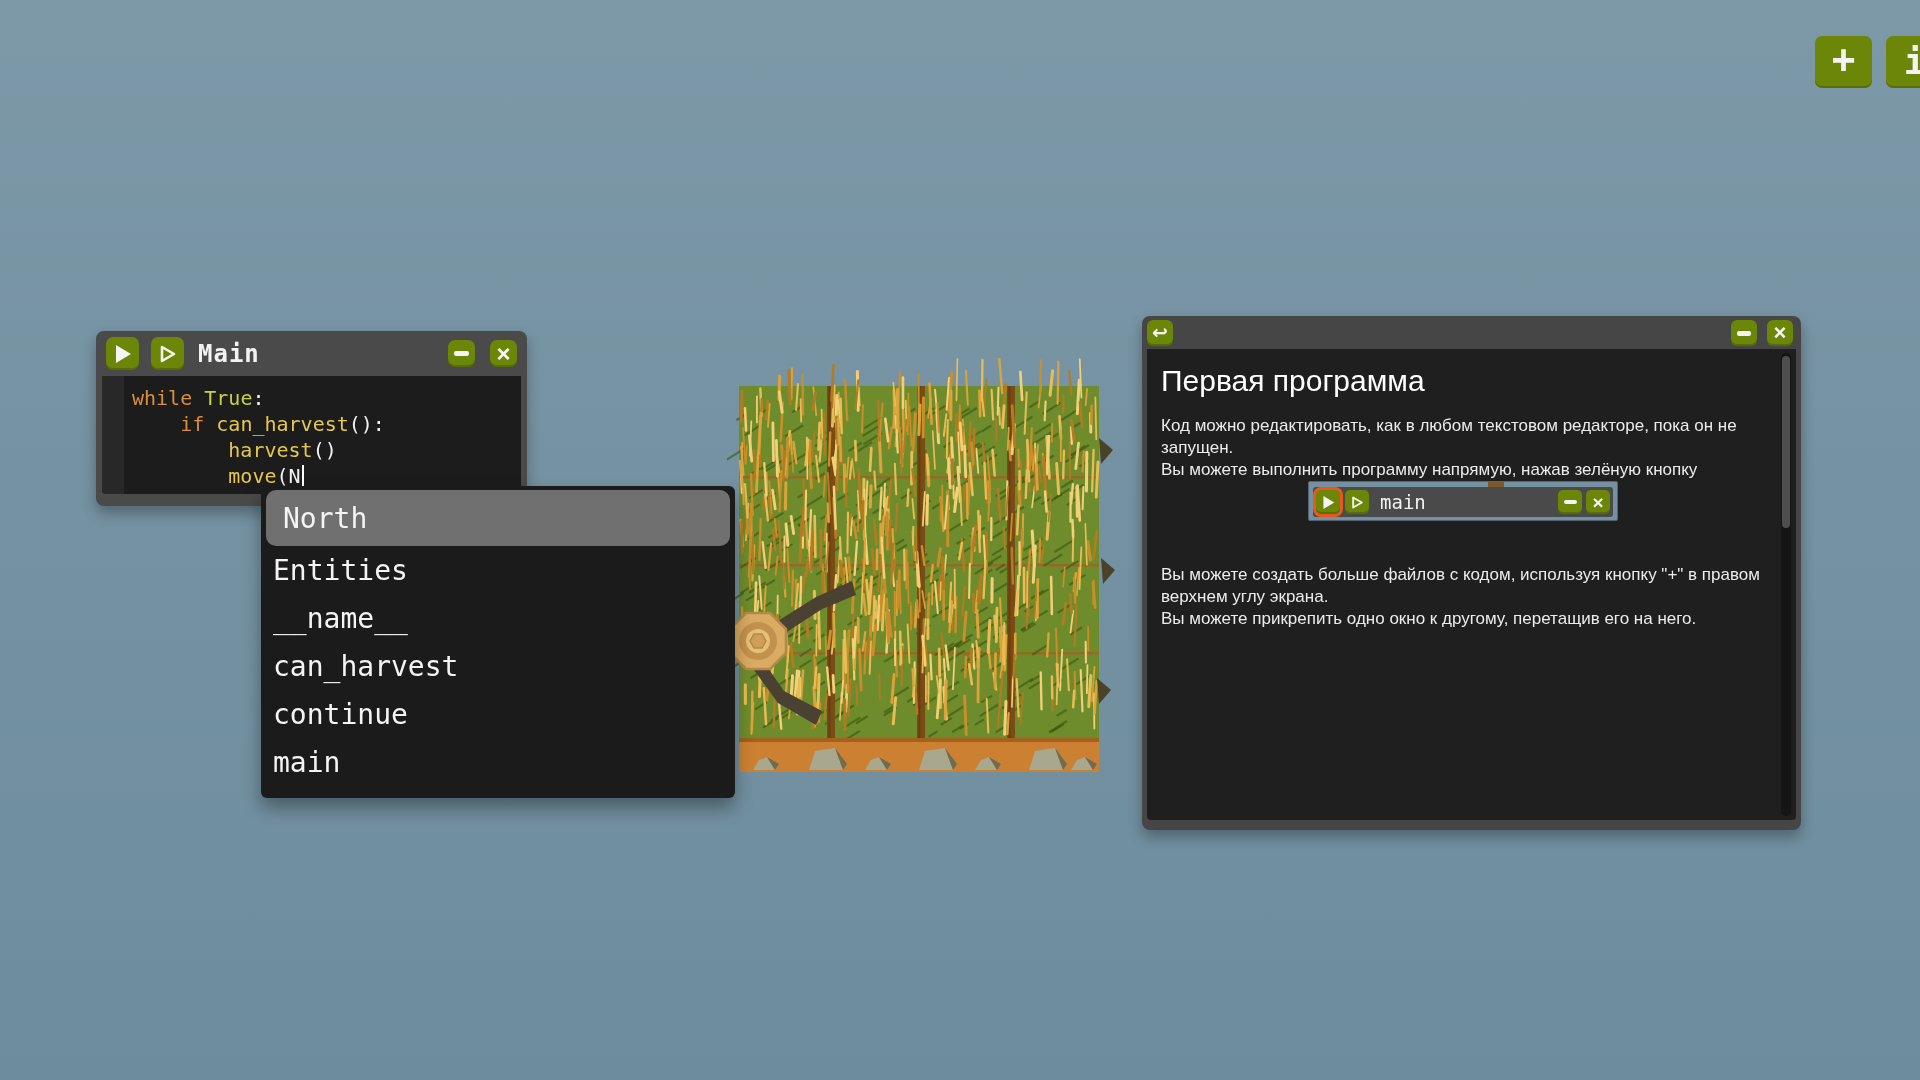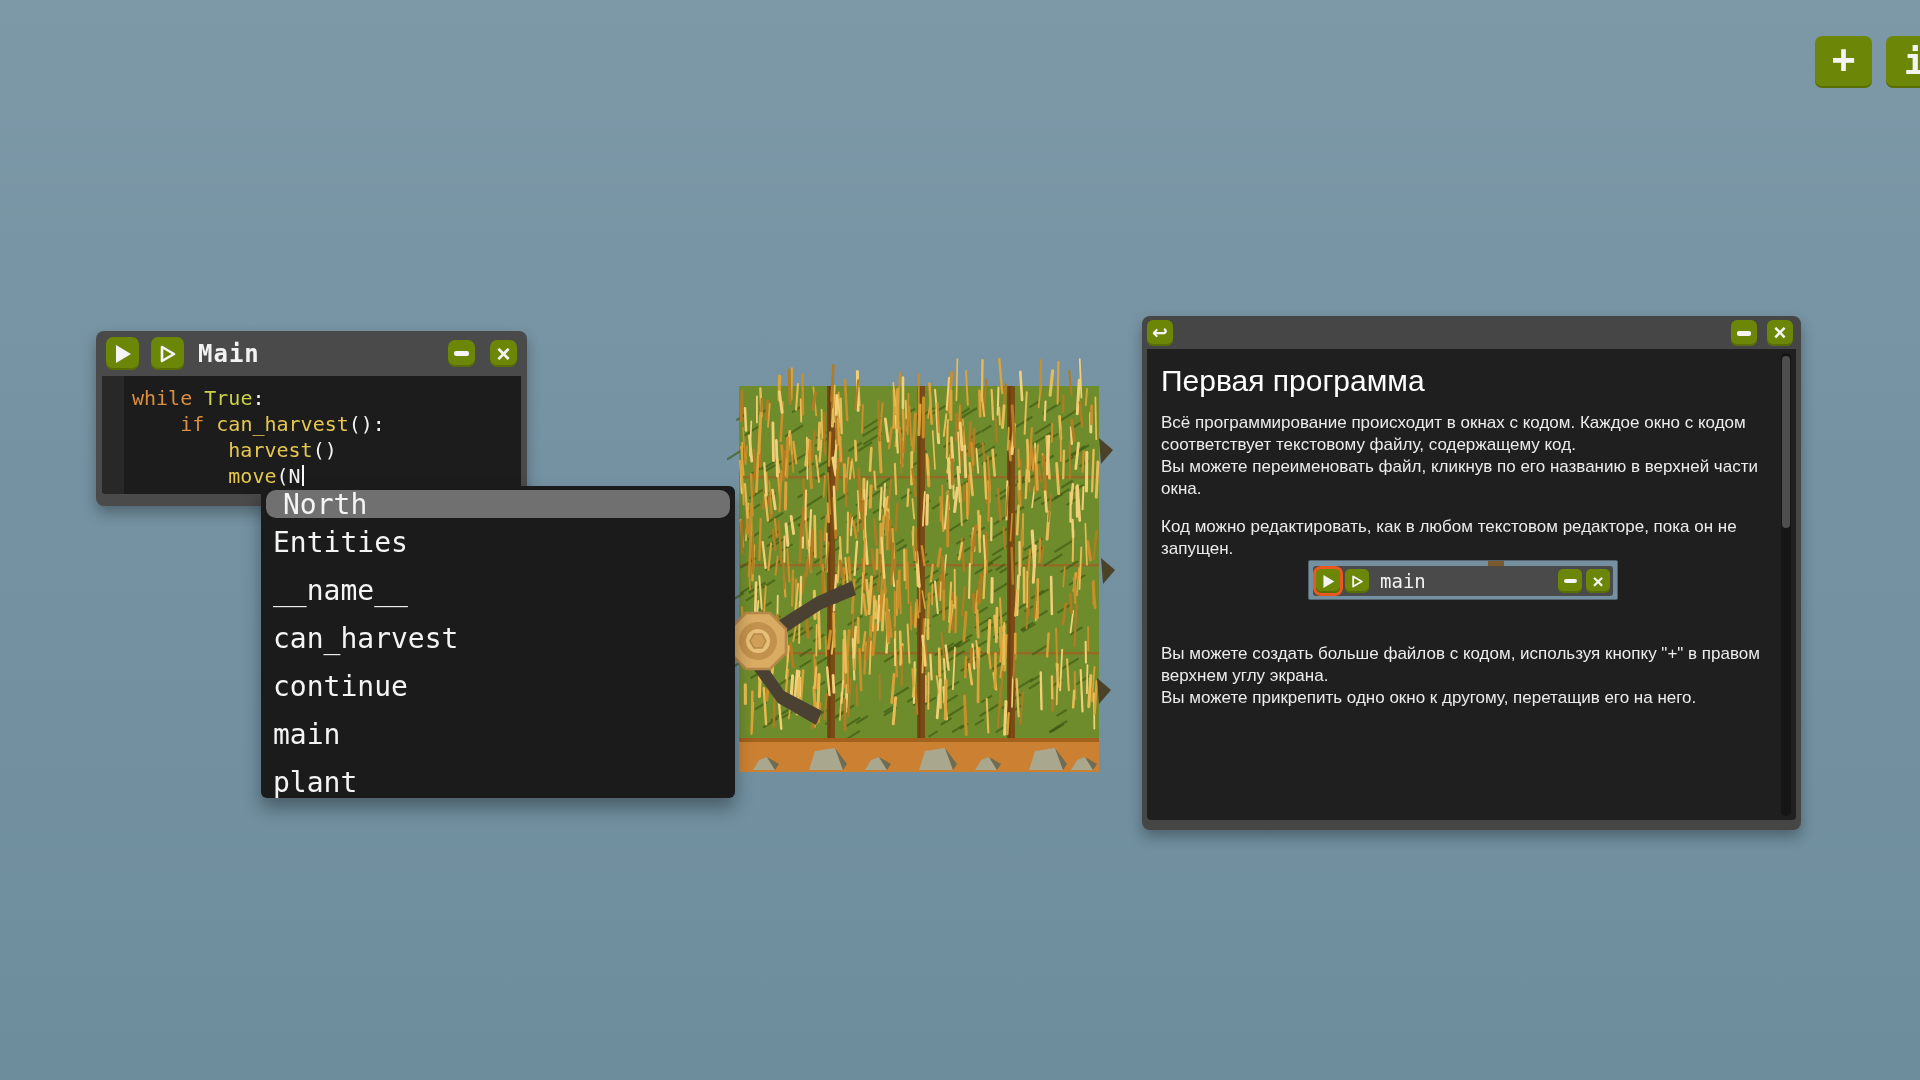--- a/index.html
+++ b/index.html
@@ -33,21 +33,21 @@
              white-space:pre;color:#f2f2f2;}
   .tk-kw{color:#db8f3e;} .tk-fn{color:#e6c84f;} .tk-const{color:#c9d245;} .tk-pl{color:#f2f2f2;}
   #cursor{display:inline-block;width:2px;height:21px;background:#ffffff;
           vertical-align:-3px;margin-left:1px;}
   
   #dropdown{position:absolute;left:261px;top:486px;width:474px;height:312px;
             background:#1b1b1b;border-radius:6px;overflow:hidden;z-index:6;
             box-shadow:0 10px 18px rgba(0,0,0,.35);padding-top:4px;box-sizing:border-box;}
   .dd-item{height:48px;display:flex;align-items:center;padding-left:12px;
            color:#f4f4f4;font-family:"DejaVu Sans Mono",monospace;font-size:28px;cursor:pointer;}
-  .dd-item.selected{background:#707070;border-radius:10px;margin:0 5px;padding-left:17px;height:28px;}
+  .dd-item.selected{background:#707070;border-radius:10px;margin:0 5px;padding-left:17px;height:56px;}
   
   #help-window{left:1142px;top:316px;width:659px;height:514px;background:#464646;}
   #help-titlebar{height:33px;position:relative;}
   #help-back{position:absolute;left:5px;top:4px;width:26px;height:26px;border-radius:6px;}
   #help-back .glyph{font-family:"DejaVu Sans",sans-serif;font-size:19px;transform:translateY(-1px);}
   #help-min{position:absolute;right:44px;top:4px;width:26px;height:26px;border-radius:6px;}
   #help-close{position:absolute;right:8px;top:4px;width:26px;height:26px;border-radius:6px;}
   #help-close .glyph{font-size:22px;}
   #help-body{position:relative;margin:0 5px 5px 5px;height:471px;background:#1f1f1f;
              border-radius:0 0 4px 4px;overflow:hidden;padding:14px 34px 6px 14px;box-sizing:border-box;}
@@ -1049,29 +1049,24 @@
       </button>
       <button class="gbtn" id="help-min">
         <span class="minbar"></span>
       </button>
       <button class="gbtn" id="help-close">
         <span class="glyph">×</span>
       </button>
     </div>
     <div id="help-body">
       <h1>Первая программа</h1>
-      <div class="para" id="para1">
-          <div>Всё программирование происходит в окнах с кодом. Каждое окно с кодом</div>
-          <div>соответствует текстовому файлу, содержащему код.</div>
-          <div>Вы можете переименовать файл, кликнув по его названию в верхней части</div>
-          <div>окна.</div>
-        </div>
       <div class="para" id="para2">
           <div>Код можно редактировать, как в любом текстовом редакторе, пока он не</div>
           <div>запущен.</div>
+          <div>Вы можете выполнить программу напрямую, нажав зелёную кнопку</div>
         </div>
 
       <div id="mini-shot">
         <div id="mini-notch"></div>
         <div id="mini-bar">
           <span class="gbtn mini-btn" id="mini-play-run">
             <svg width="13" height="15" viewBox="0 0 18 20">
                 <polygon points="2,1 17,10 2,19" fill="#f4f4f4"></polygon>
               </svg>
           </span>

